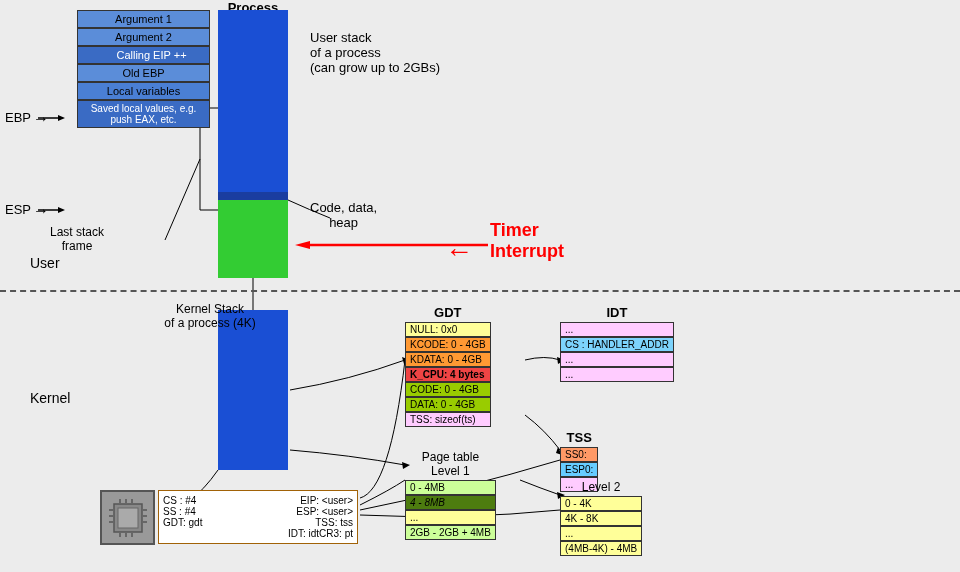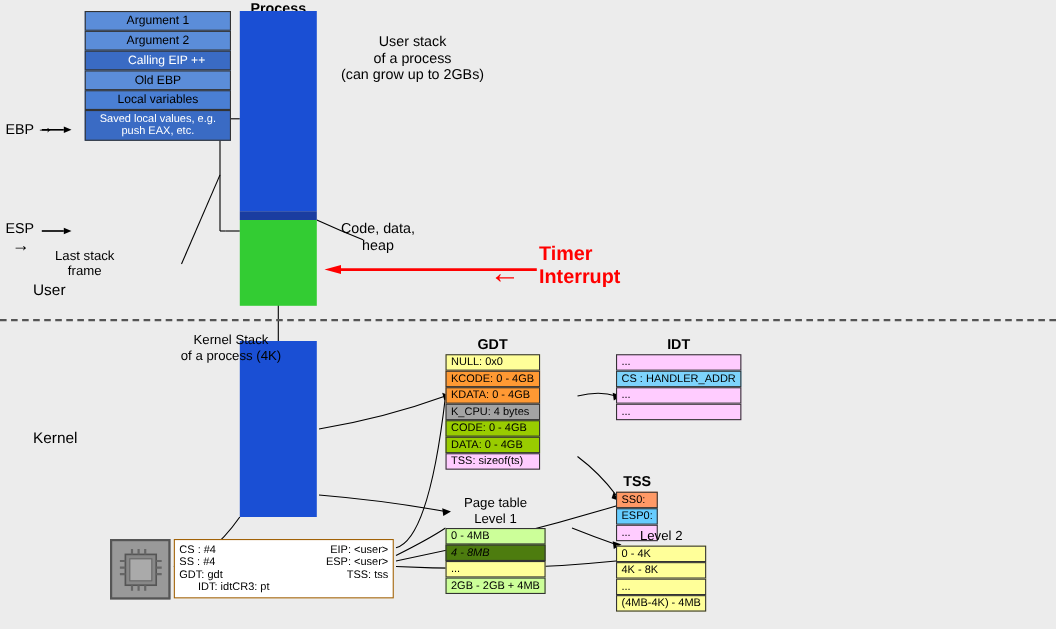--- a/index.html
+++ b/index.html
@@ -89,41 +89,39 @@
       display: flex;
       align-items: center;
     }
     .esp-label {
       position: absolute;
       left: 5px;
       top: 200px;
       font-size: 13px;
       display: flex;
       align-items: center;
-      flex-direction: column;
     }
 
     
     .process-label {
       position: absolute;
       left: 218px;
       top: 0px;
       font-size: 13px;
       font-weight: bold;
       text-align: center;
       width: 70px;
     }
 
     
     .user-stack-label {
       position: absolute;
       left: 310px;
       top: 30px;
       font-size: 13px;
-      text-align: center;
     }
 
     
     .code-data-label {
       position: absolute;
       left: 310px;
       top: 200px;
       font-size: 13px;
       text-align: center;
     }
@@ -430,21 +428,21 @@
   <div class="kernel-stack-label">
     <div>Kernel Stack</div>
     <div>of a process (4K)</div>
   </div>
 
   <div class="gdt-container">
     <div class="gdt-label">GDT</div>
     <div class="gdt-row" style="background:#ffff99;">NULL: 0x0</div>
     <div class="gdt-row" style="background:#ff9933;">KCODE: 0 - 4GB</div>
     <div class="gdt-row" style="background:#ff9933;">KDATA: 0 - 4GB</div>
-    <div class="gdt-row" style="background:#a3a3a3;">K_CPU: 4 bytes</div>
+    <div class="gdt-row" style="background:#ef4444;font-weight:bold;">K_CPU: 4 bytes</div>
     <div class="gdt-row" style="background:#99cc00;">CODE: 0 - 4GB</div>
     <div class="gdt-row" style="background:#99cc00;">DATA: 0 - 4GB</div>
     <div class="gdt-row" style="background:#ffccff;">TSS: sizeof(ts)</div>
   </div>
 
   <div class="idt-container">
     <div class="idt-label">IDT</div>
     <div class="idt-row" style="background:#ffccff;">...</div>
     <div class="idt-row" style="background:#7dd3fc;">CS : HANDLER_ADDR</div>
     <div class="idt-row" style="background:#ffccff;">...</div>
@@ -508,19 +506,19 @@
       <span>EIP: &lt;user&gt;</span>
     </div>
     <div style="display:flex; justify-content:space-between;">
       <span>SS : #4</span>
       <span>ESP: &lt;user&gt;</span>
     </div>
     <div style="display:flex; justify-content:space-between;">
       <span>GDT: gdt</span>
       <span>TSS: tss</span>
     </div>
-    <div style="display:flex; justify-content:flex-start;padding-left:17px;">
+    <div style="display:flex; justify-content:flex-end;padding-left:17px;">
       <span>IDT: idt</span>
       <span>CR3: pt</span>
     </div>
   </div>
 
 </div>
 
 </body></html>

